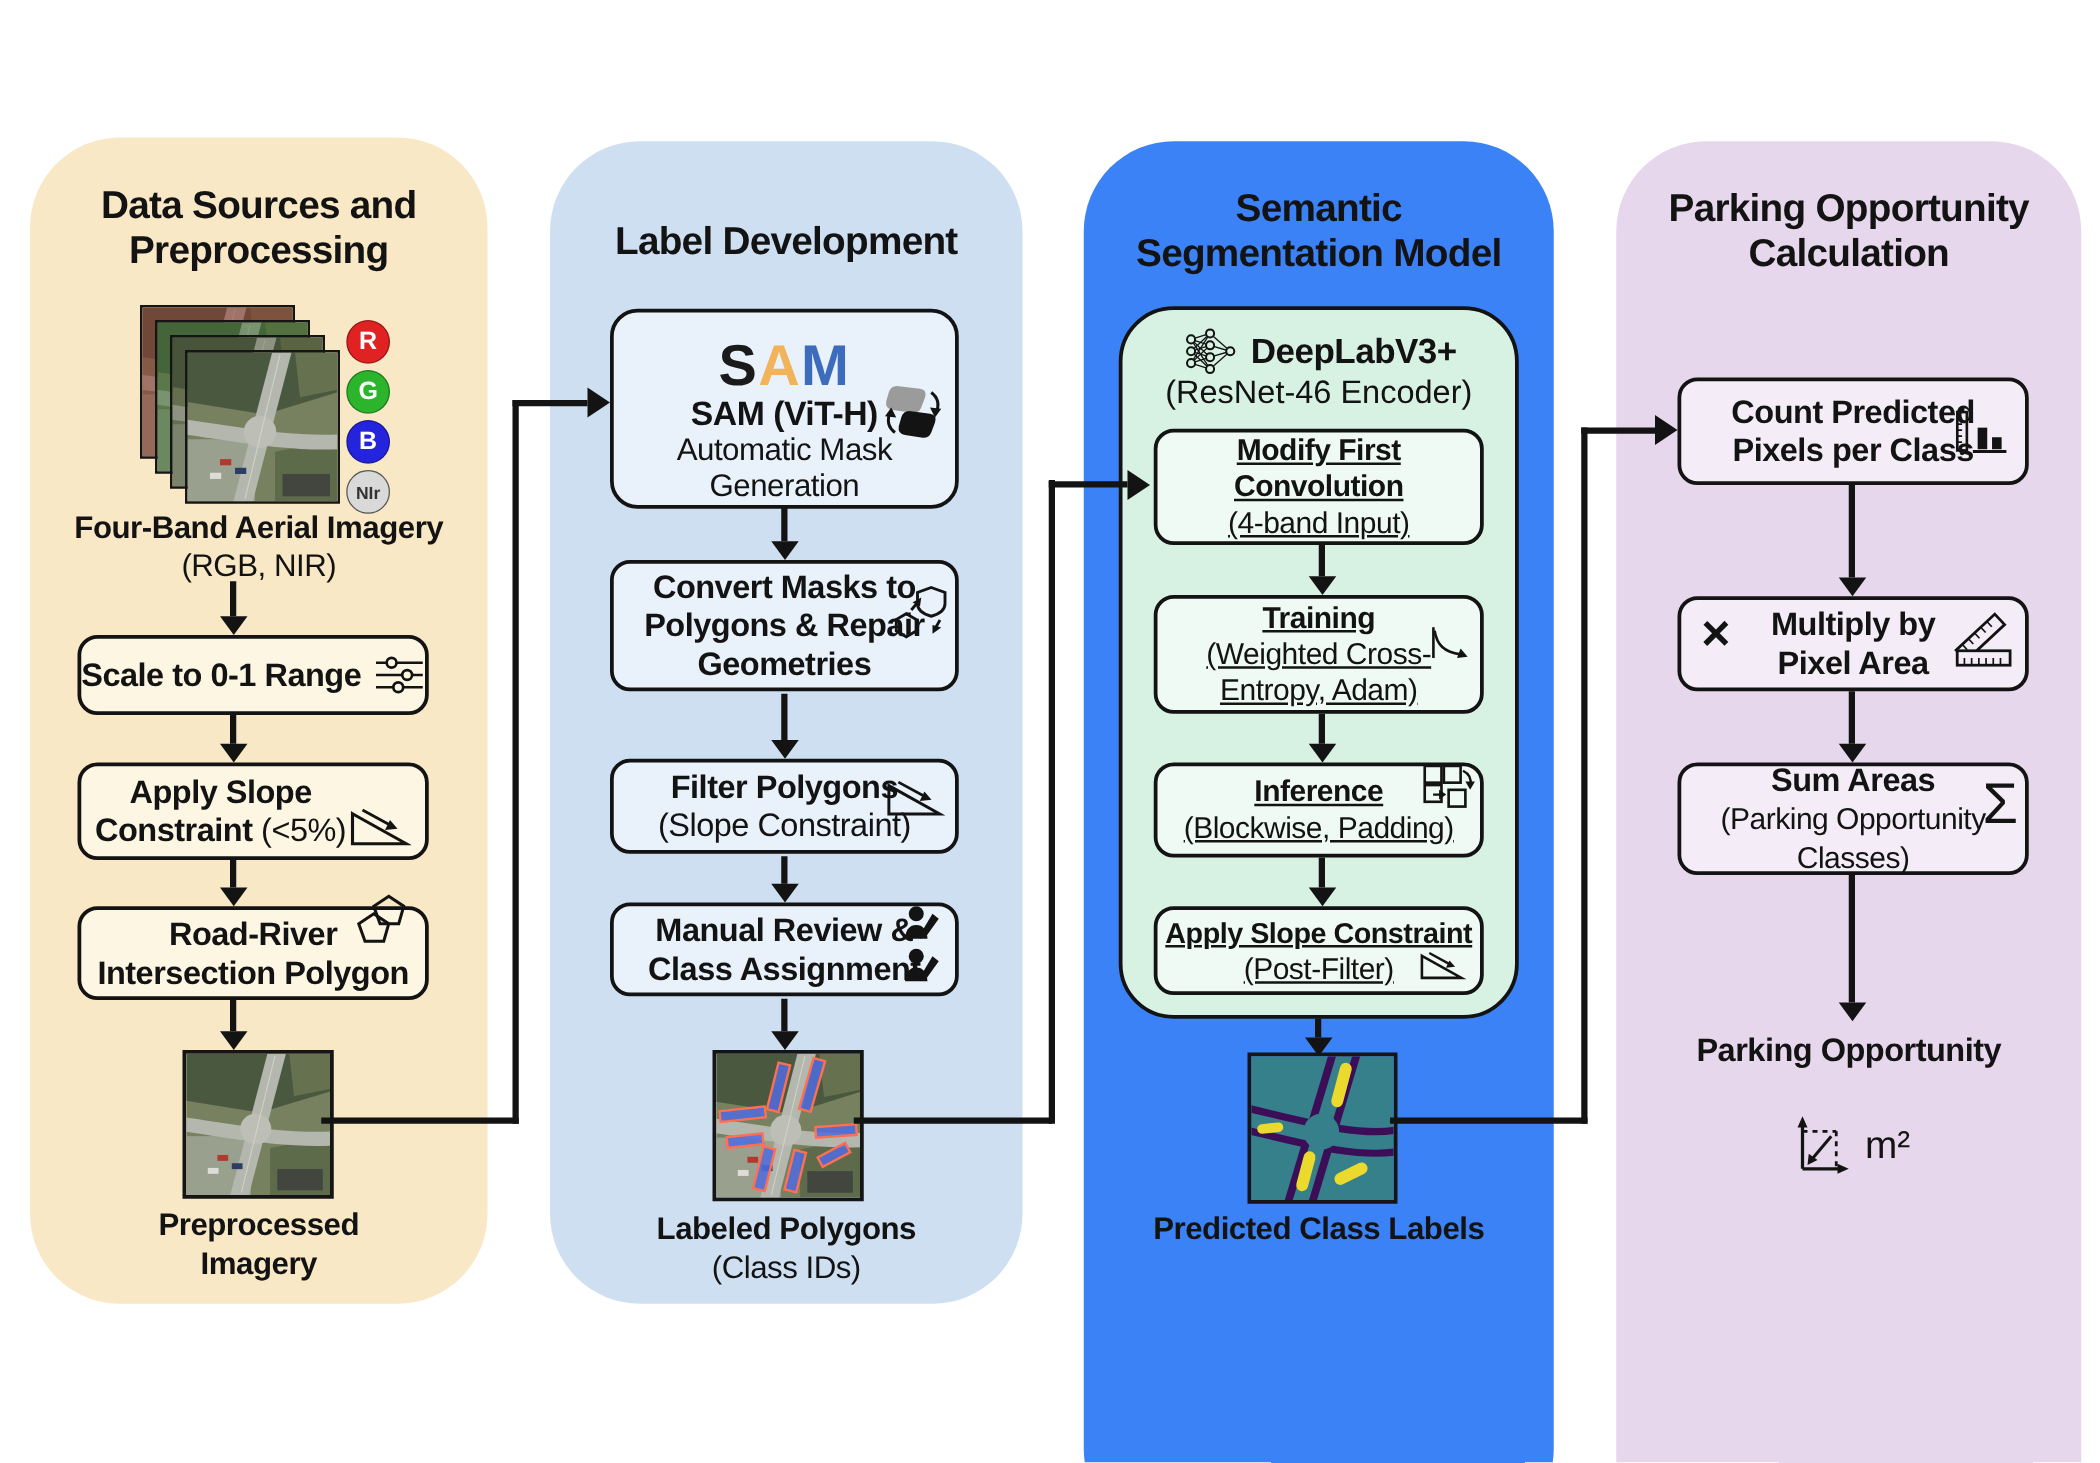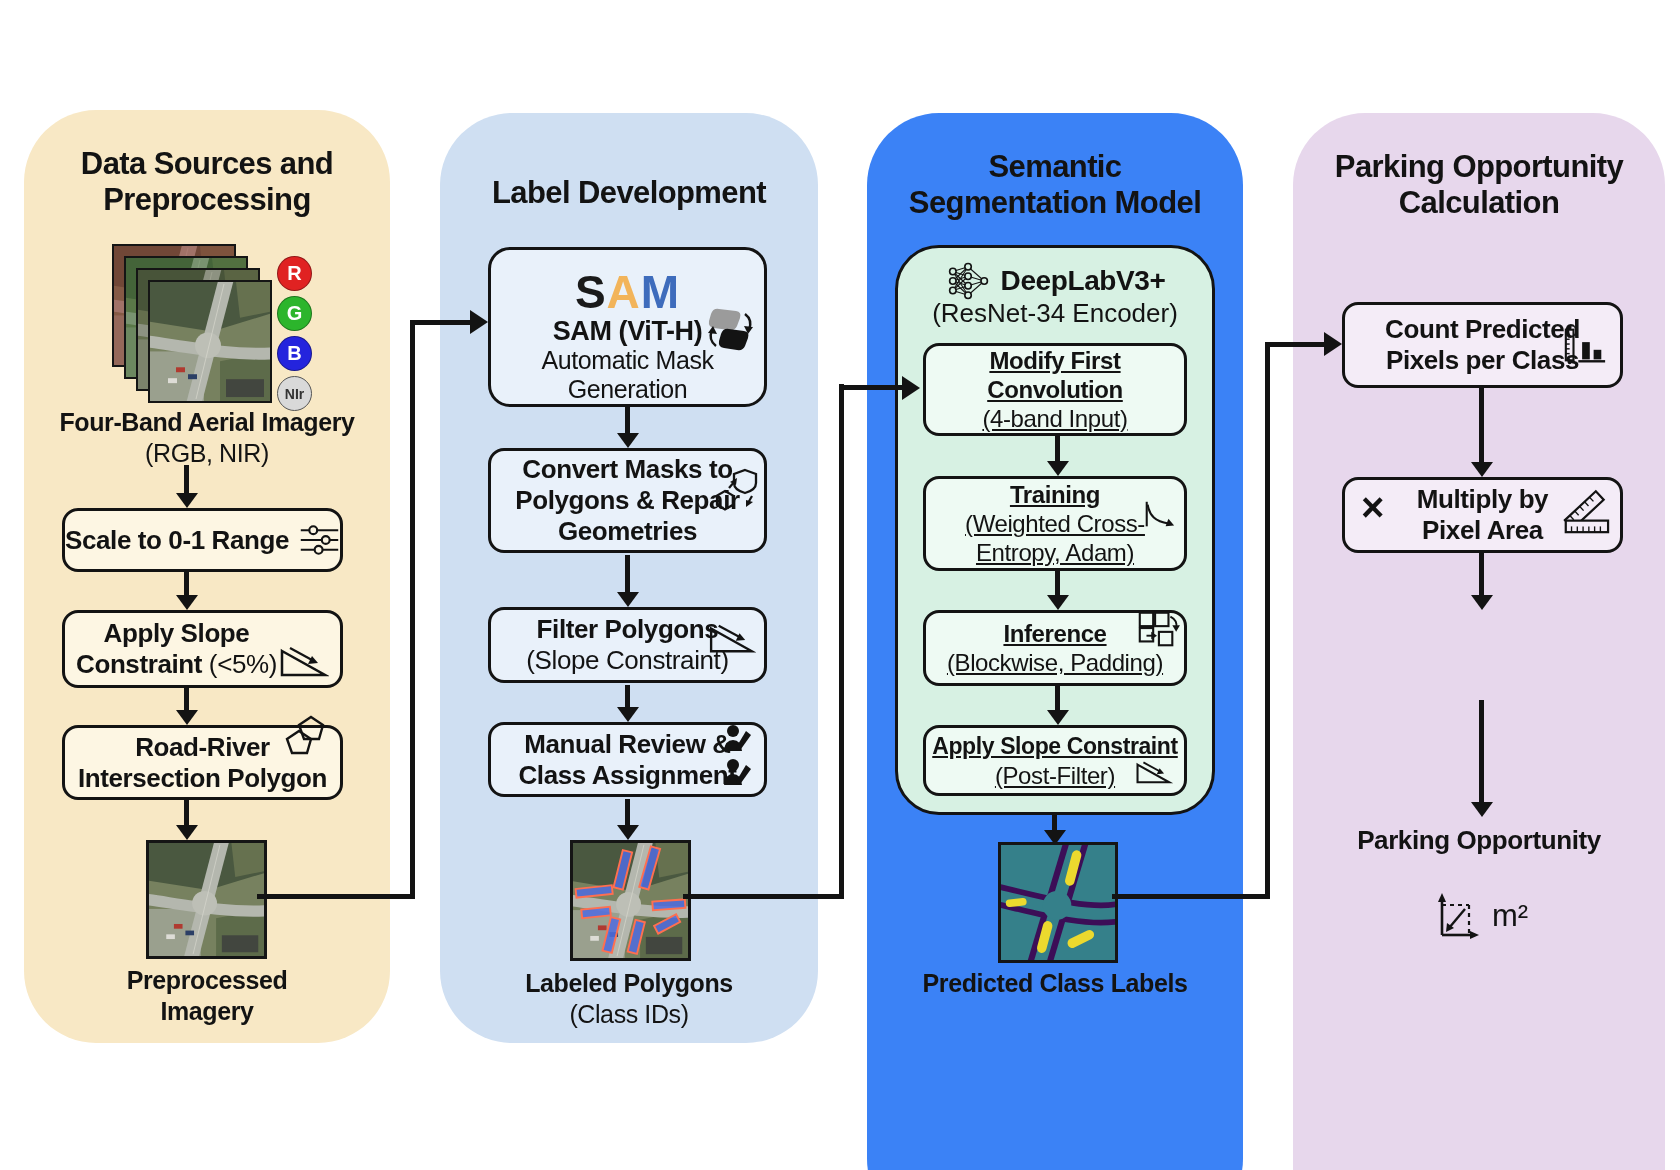--- a/index.html
+++ b/index.html
@@ -321,21 +321,21 @@
               <circle cx="7" cy="30" r="3.4"></circle>
             <circle cx="23" cy="5" r="3.4"></circle>
               <circle cx="23" cy="15" r="3.4"></circle>
               <circle cx="23" cy="25" r="3.4"></circle>
               <circle cx="23" cy="35" r="3.4"></circle>
             <circle cx="40" cy="20" r="3.4"></circle>
           </g>
         </svg>
         <span style="font-weight:bold;font-size:28px;letter-spacing:-0.4px">DeepLabV3+</span>
       </div>
-      <div class="reg" style="position:absolute;top:50px;width:100%;text-align:center;font-size:26px">(ResNet-34 Encoder)</div>
+      <div class="reg" style="position:absolute;top:50px;width:100%;text-align:center;font-size:26px">(ResNet-46 Encoder)</div>
 
       <div class="fbox bx3 sm" style="left:25px;top:95px;width:258px;height:87px">
         <div>Modify First</div>
         <div>Convolution</div>
         <div class="reg">(4-band Input)</div>
       </div>
 
       <div class="va" style="left:157px;top:188px;height:25px"></div>
 
       <div class="fbox bx3 sm" style="left:25px;top:228px;width:258px;height:89px">
@@ -454,20 +454,28 @@
               <line x1="32" y1="42" x2="32" y2="48"></line>
             <line x1="38" y1="42" x2="38" y2="48"></line>
               <line x1="44" y1="42" x2="44" y2="48"></line>
           </g>
         </svg>
       </div>
     </div>
 
     <div class="va" style="left:186px;top:440px;height:42px"></div>
 
+    <div class="fbox bx4" style="left:49px;top:497px;width:275px;height:84px">
+      <div style="position:relative;width:100%">
+        <div>Sum Areas</div>
+        <div class="reg nowrap" style="font-size:24px">(Parking Opportunity</div>
+        <div class="reg" style="font-size:24px">Classes)</div>
+        <span class="sigma iconabs" style="right:6px;top:18px">Σ</span>
+      </div>
+    </div>
 
     <div class="va" style="left:186px;top:587px;height:102px"></div>
 
     <div class="caption" style="top:712px;font-size:26px;line-height:31px">
       <div>Parking Opportunity</div>
     </div>
 
     <div style="position:absolute;top:778px;width:100%;display:flex;justify-content:center;align-items:center;gap:12px">
       <svg width="50" height="50" viewBox="0 0 50 50">
         <line x1="12" y1="44" x2="12" y2="8" stroke="#131313" stroke-width="2.6"></line>

